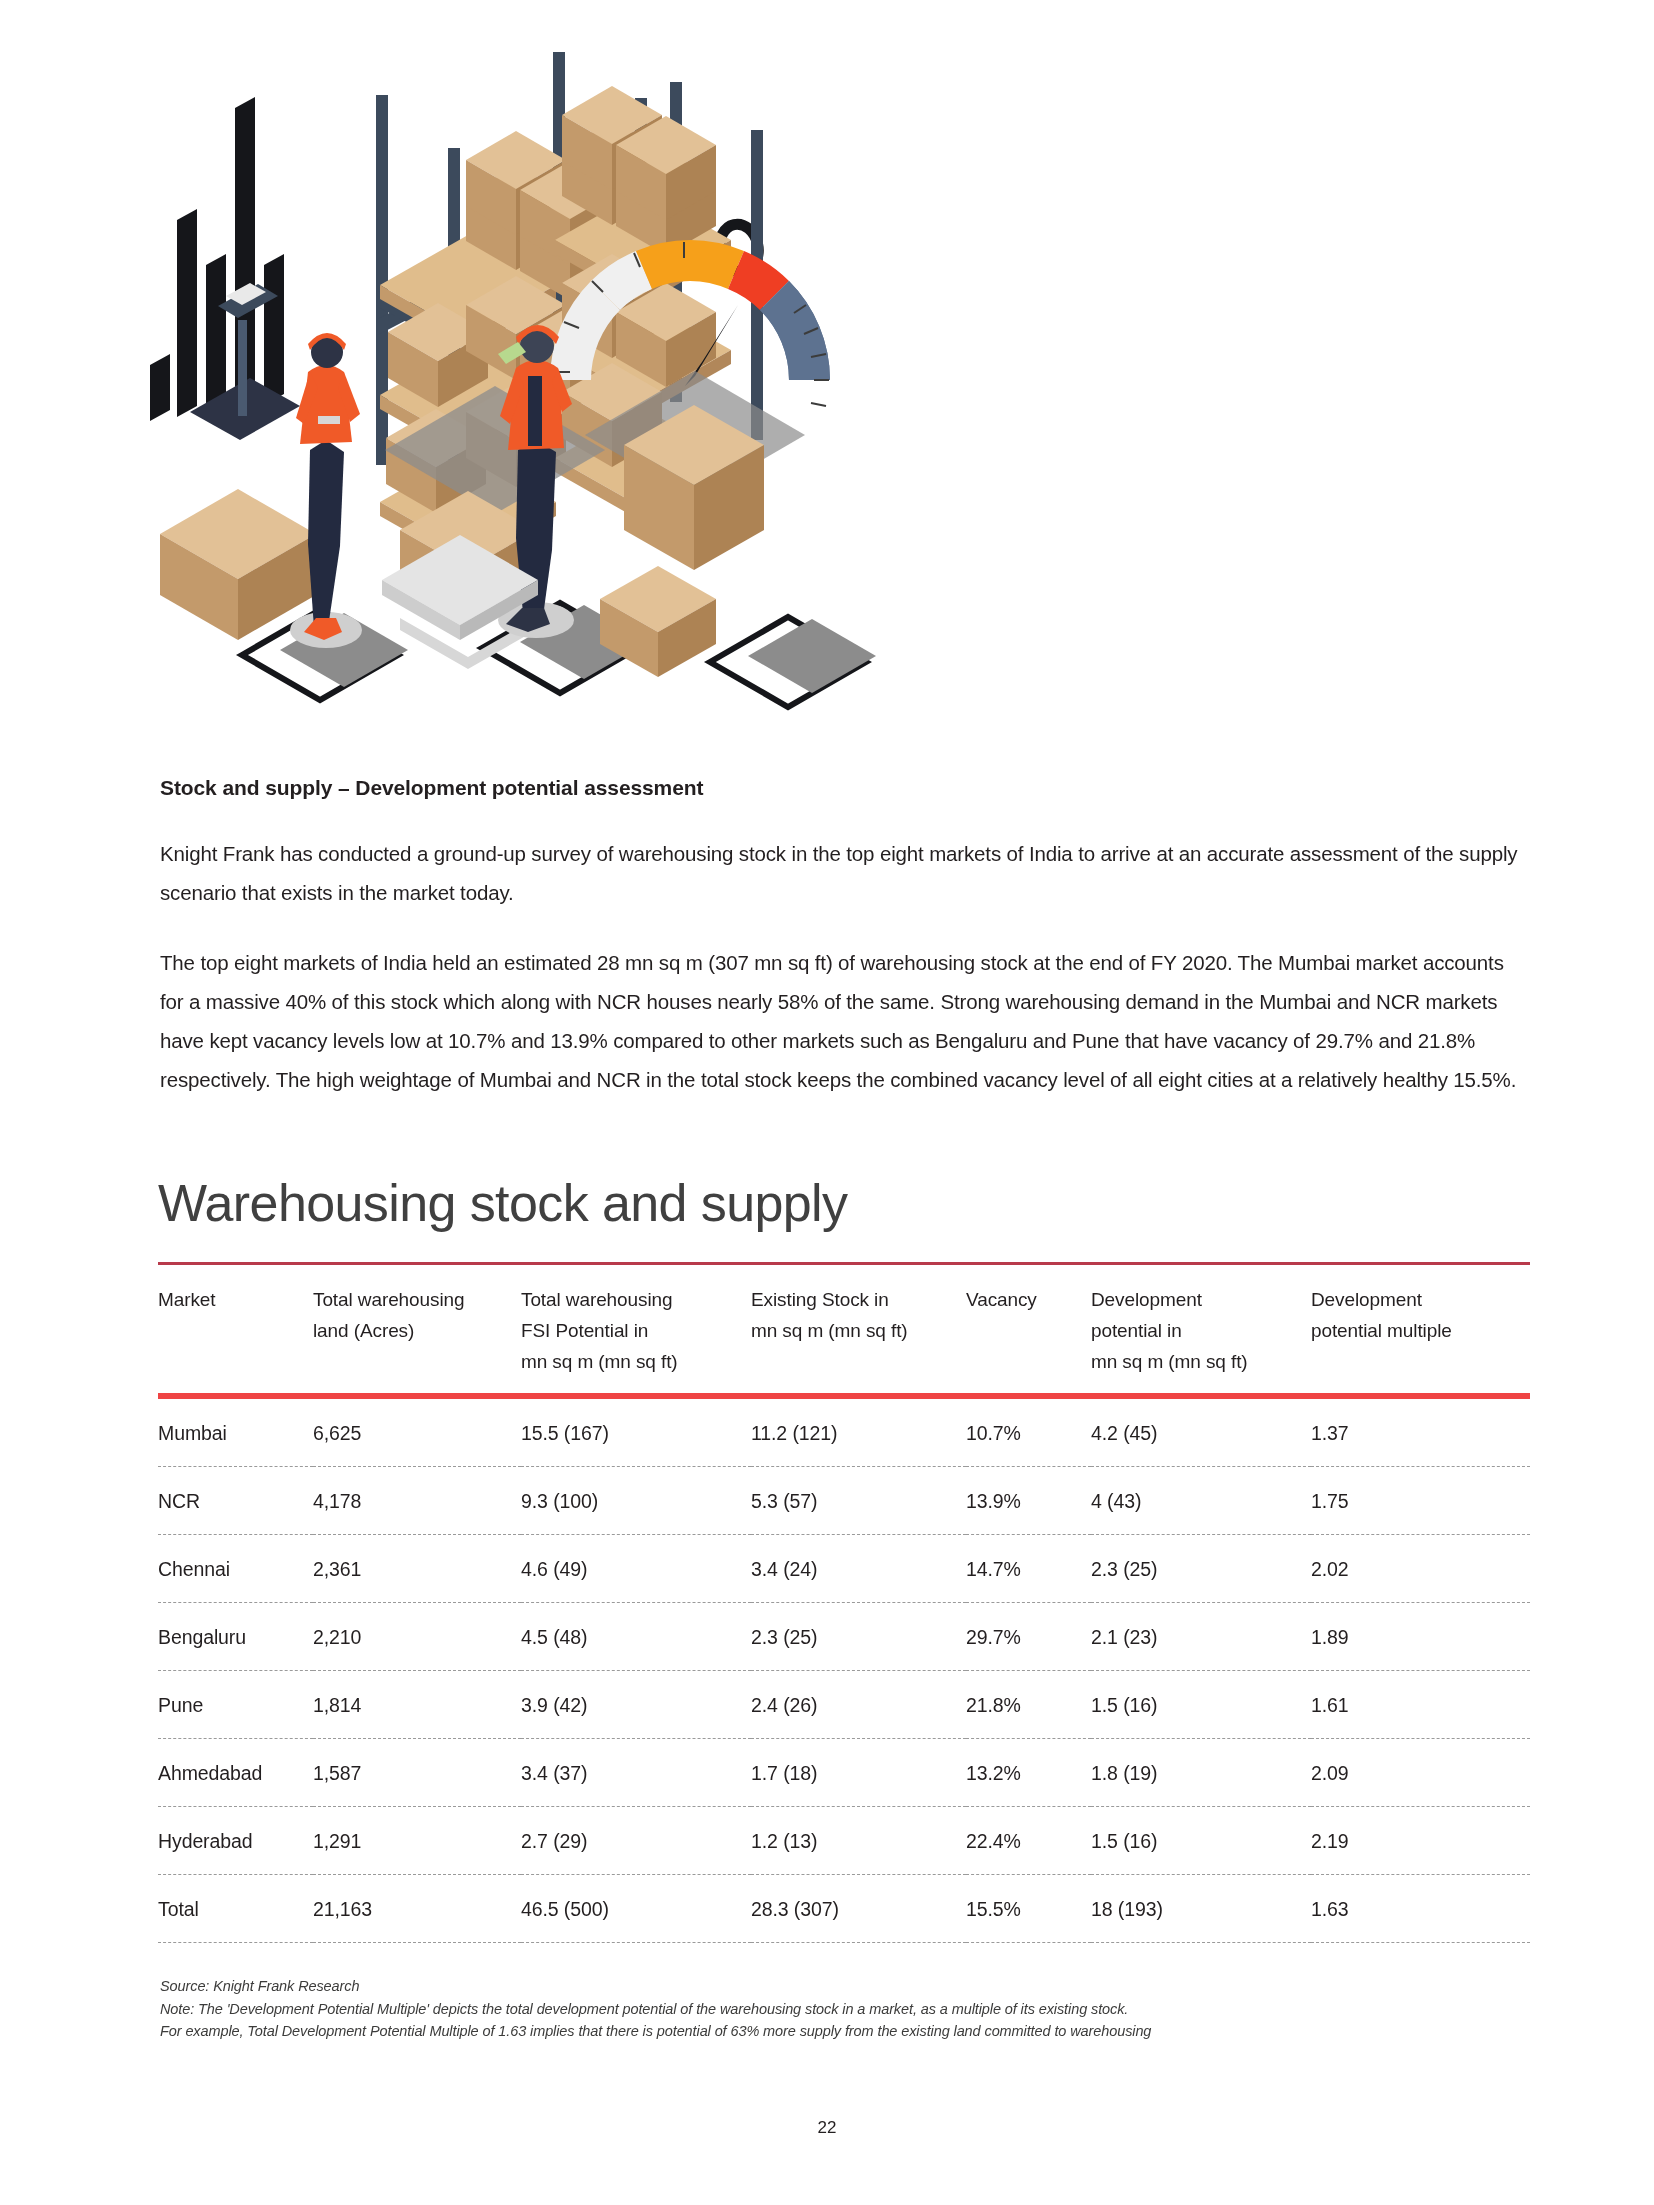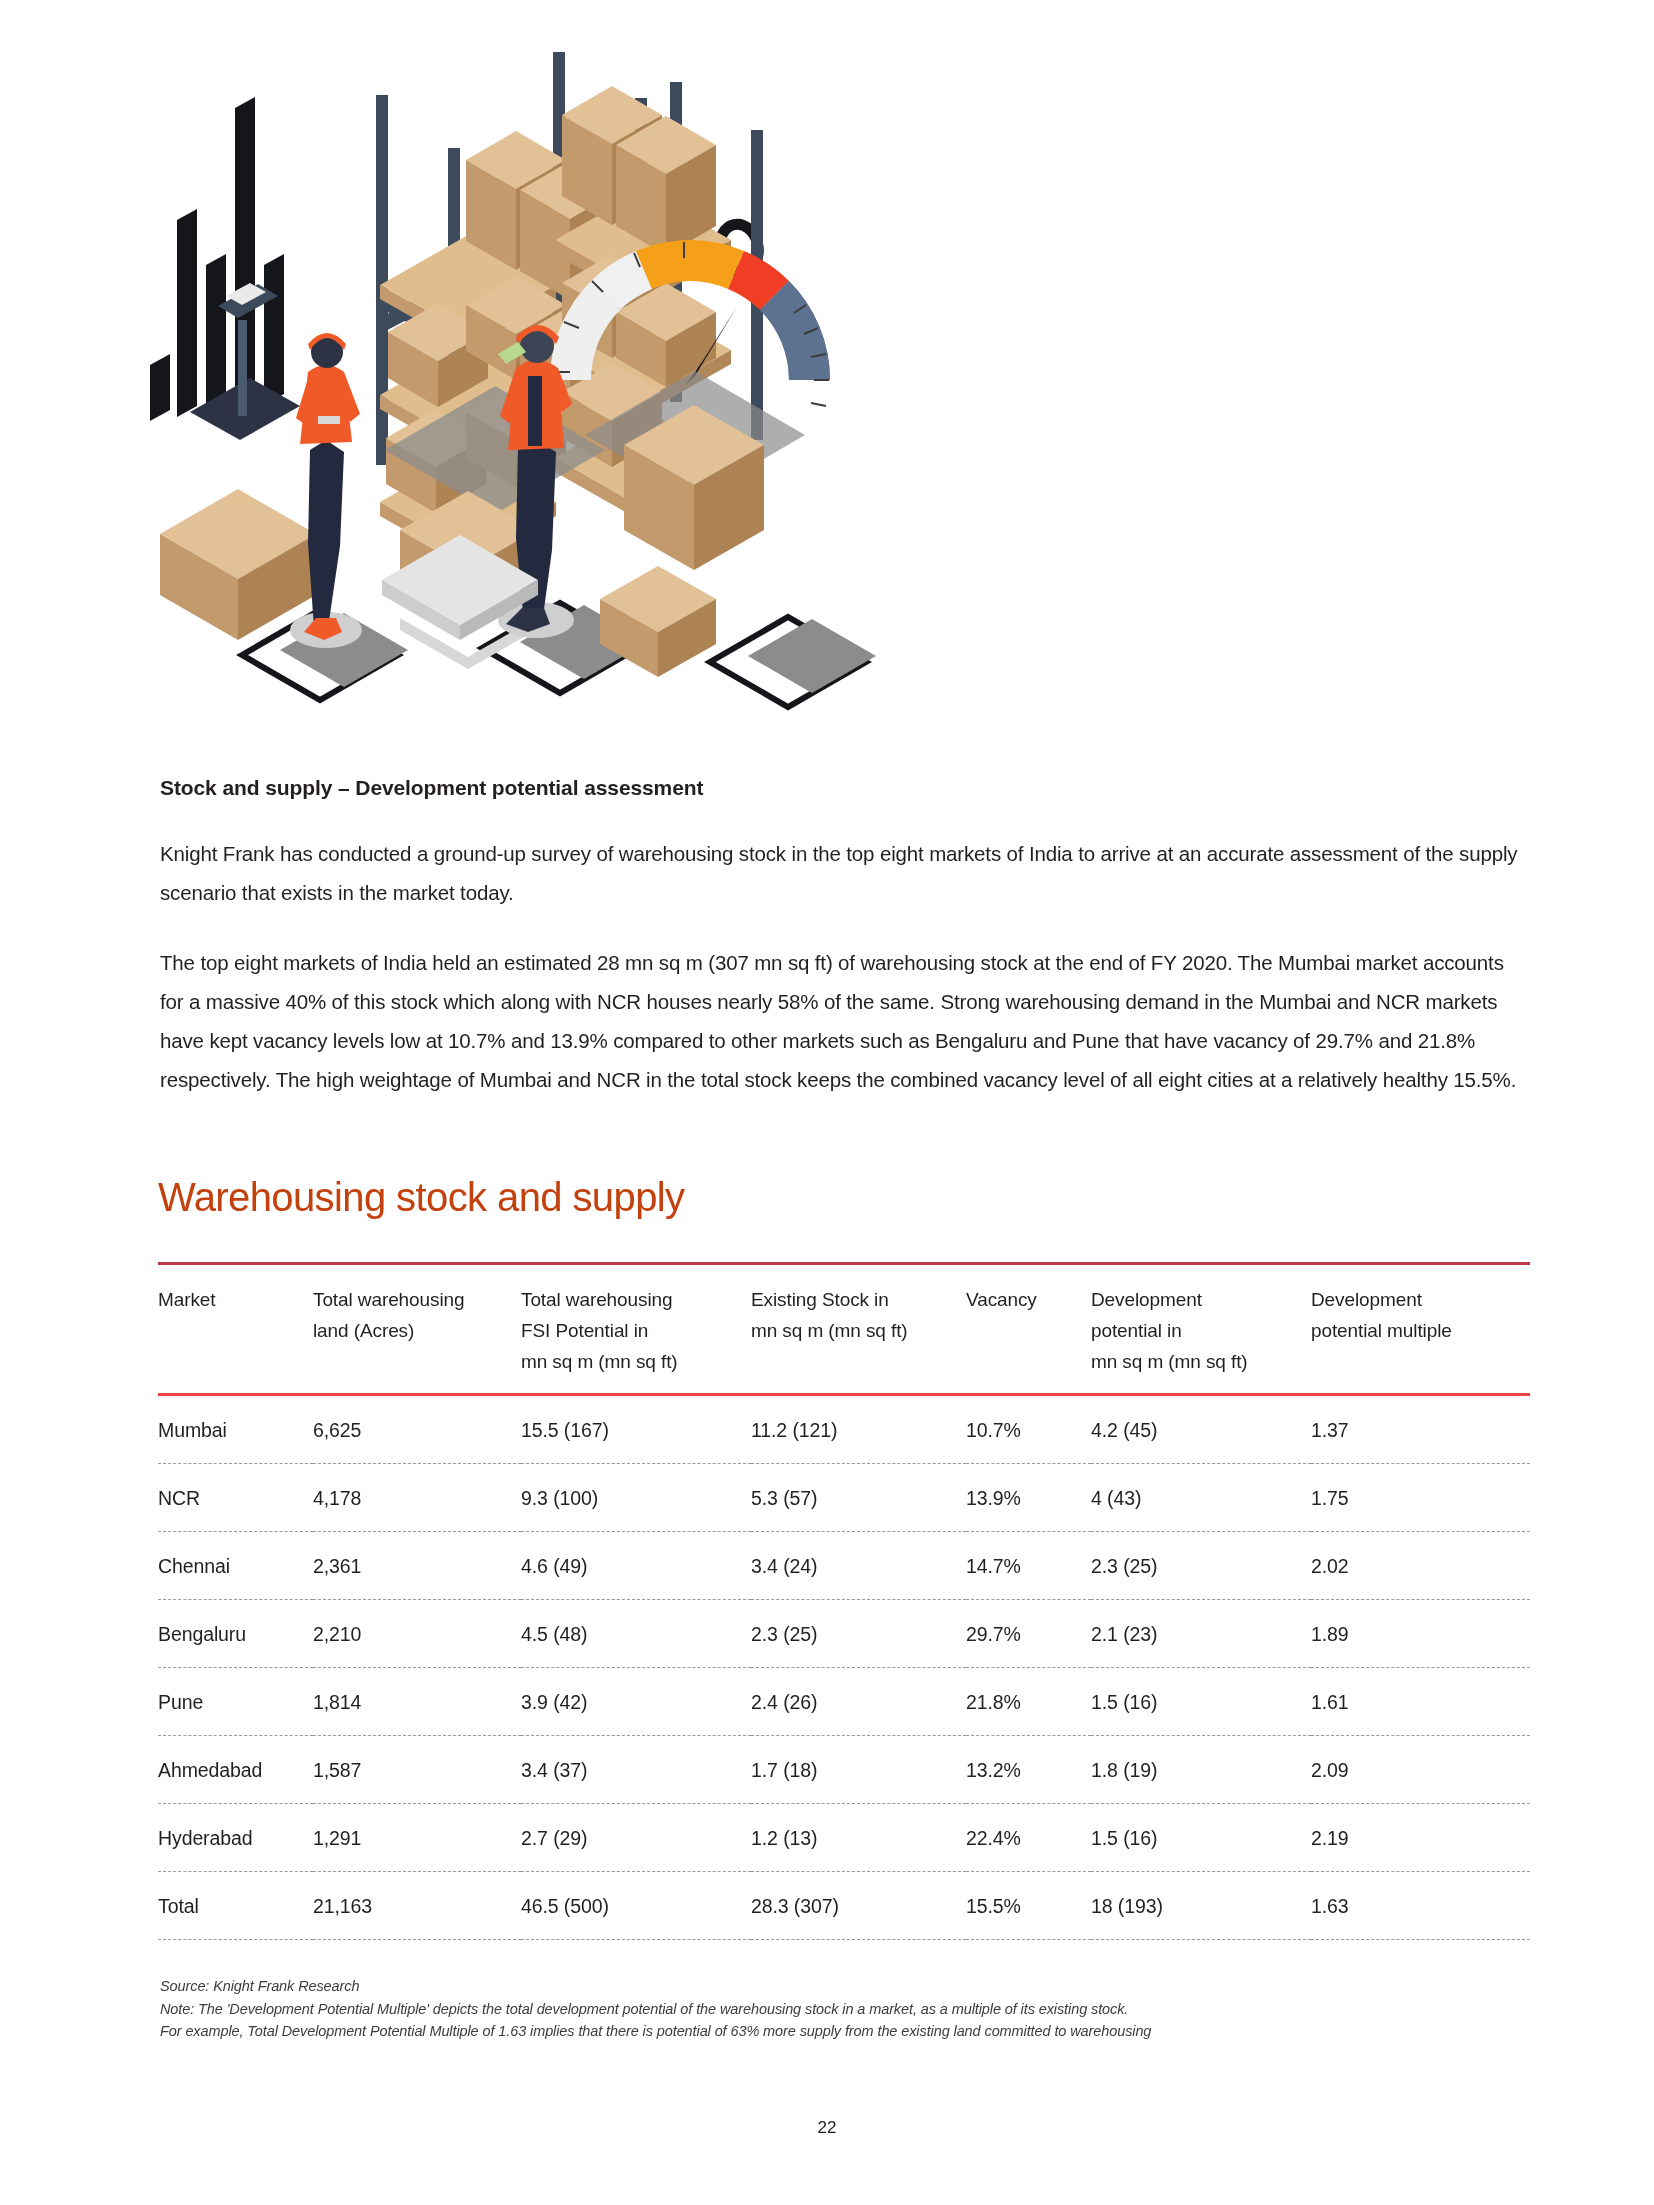--- a/index.html
+++ b/index.html
@@ -53,23 +53,23 @@
     margin: 0 0 31px 0;
     letter-spacing: -0.15px;
   }
   .body-para:last-of-type { margin-bottom: 12px; }
 
   
   .chart-title {
     position: absolute;
     left: 158px;
     top: 1175px;
-    font-size: 40px;
+    font-size: 52px;
     font-weight: normal;
-    color: #c2410c;
+    color: #404040;
     letter-spacing: -0.6px;
     line-height: 1.1;
   }
 
   
   .table-wrap {
     position: absolute;
     left: 158px;
     top: 1262px;
     width: 1372px;
@@ -88,21 +88,21 @@
     font-weight: normal;
     font-size: 19px;
     line-height: 31px;
     text-align: left;
     color: #231f20;
     vertical-align: top;
     padding: 19px 8px 16px 0;
     letter-spacing: -0.1px;
   }
   table.data thead tr {
-    border-bottom: 3px solid #ef4444;
+    border-bottom: 6px solid #ef4444;
     margin-top: 7px;
   }
   table.data td {
     font-size: 19.5px;
     line-height: 28px;
     color: #231f20;
     padding: 20px 8px 19px 0;
     vertical-align: middle;
     border-bottom: 1px dashed #9a9a9a;
     letter-spacing: -0.1px;

